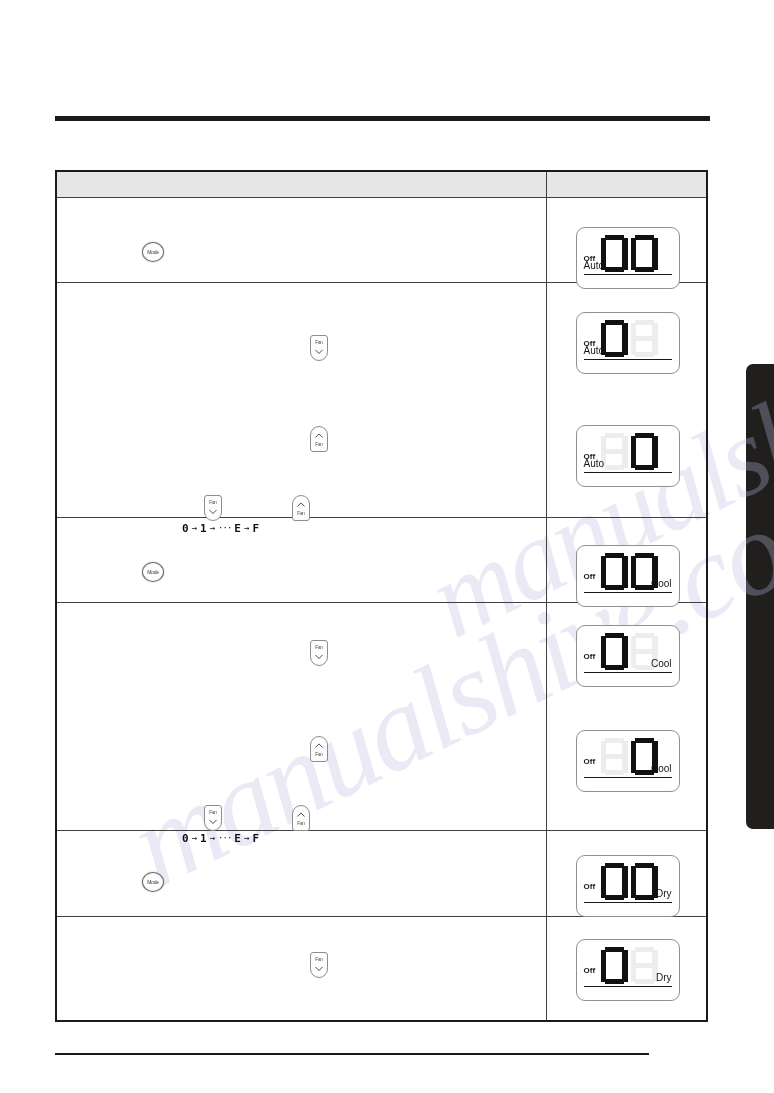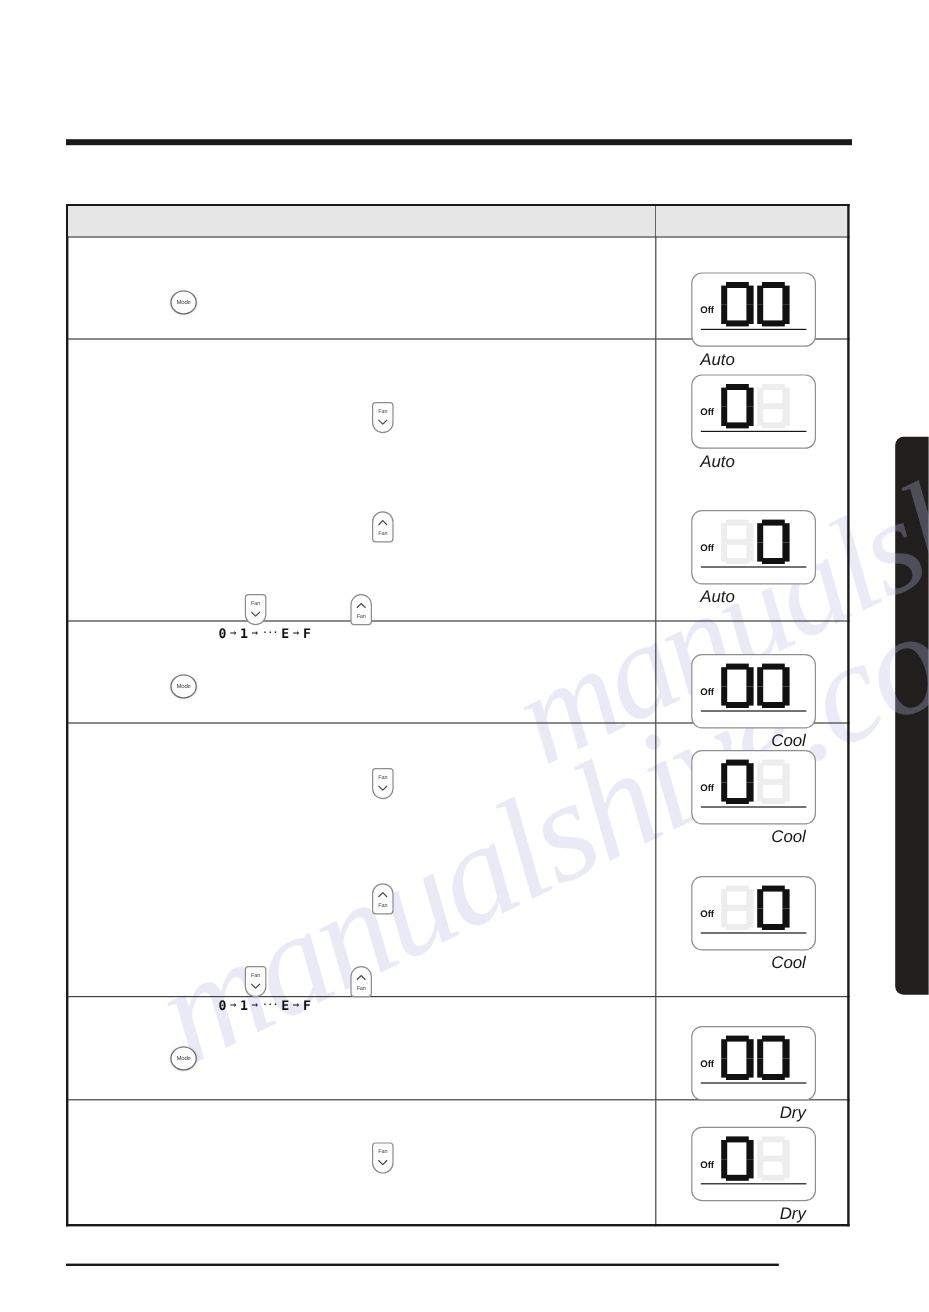--- a/index.html
+++ b/index.html
@@ -108,24 +108,23 @@
   }
   .lcd .digits {
     position:absolute; left:24px; top:7px;
     display:flex; gap:3px;
   }
   .lcd .underline {
     position:absolute; left:7px; right:7px; top:46px;
     height:1.6px; background:#171717;
   }
   .lcd .modelbl {
-    position:absolute; left:7px; right:7px; top:64px;
-    font-size:14px; color:#171717; line-height:14px;
+    position:absolute; left:7px; right:7px; top:31px;
+    font-size:10px; color:#171717; line-height:14px;
     font-family:"Liberation Sans", sans-serif;
-    font-style:italic;
   }
   .lcd .modelbl.left   { text-align:left; }
   .lcd .modelbl.center { text-align:right; }
   .lcd .modelbl.right  { text-align:right; }
 
   
   .d7 { position:relative; width:27px; height:38px; }
   .d7 i { position:absolute; display:block; background:#111; }
   .d7.off i { background:#ededed; }
   

